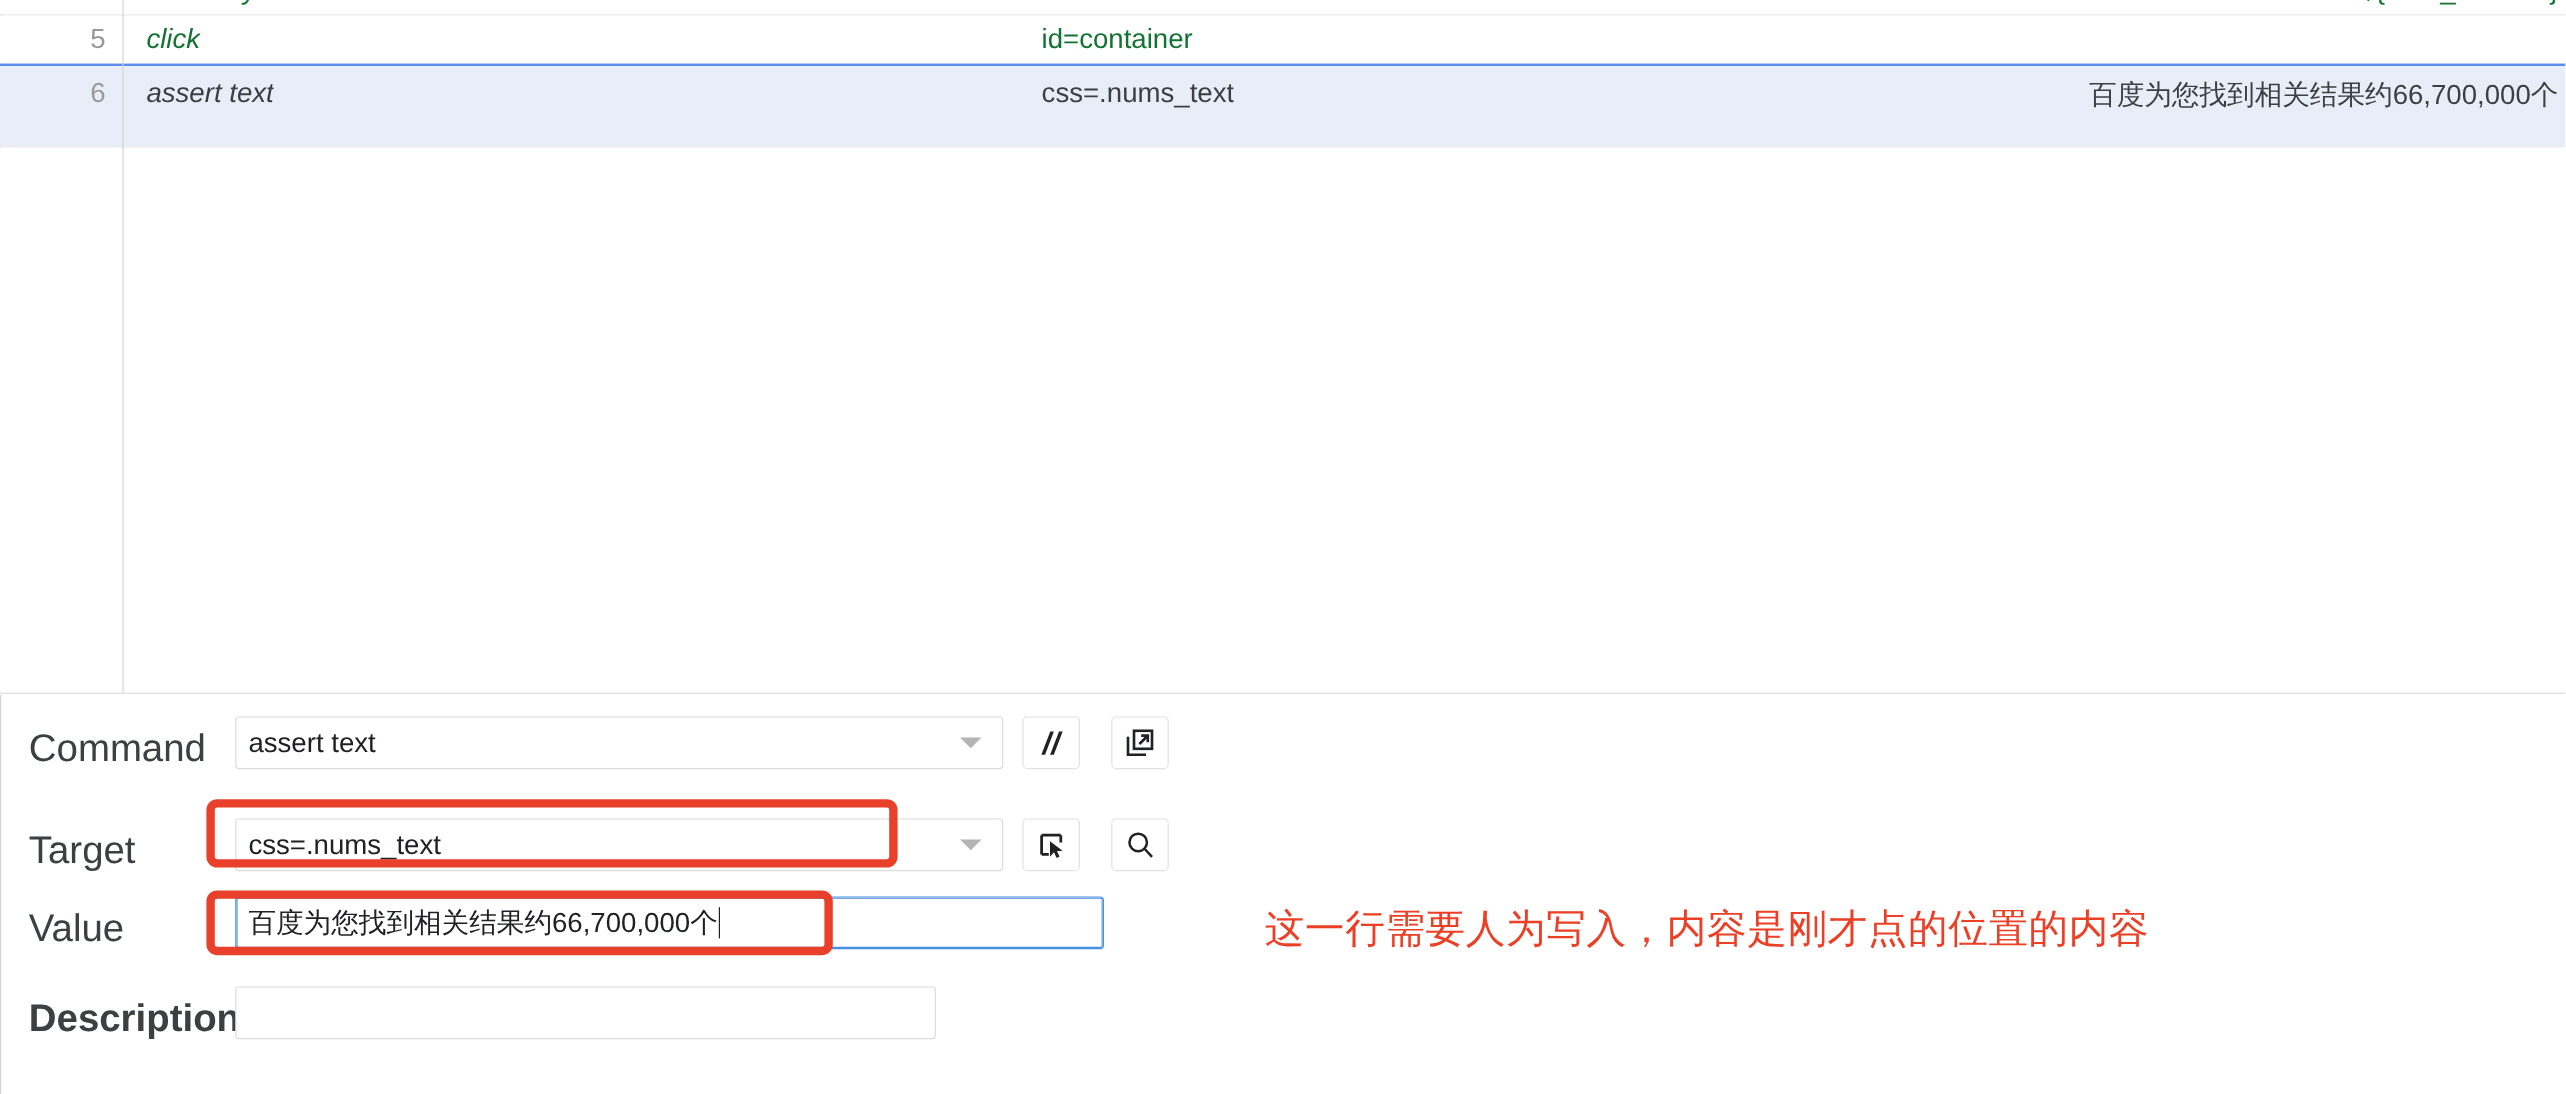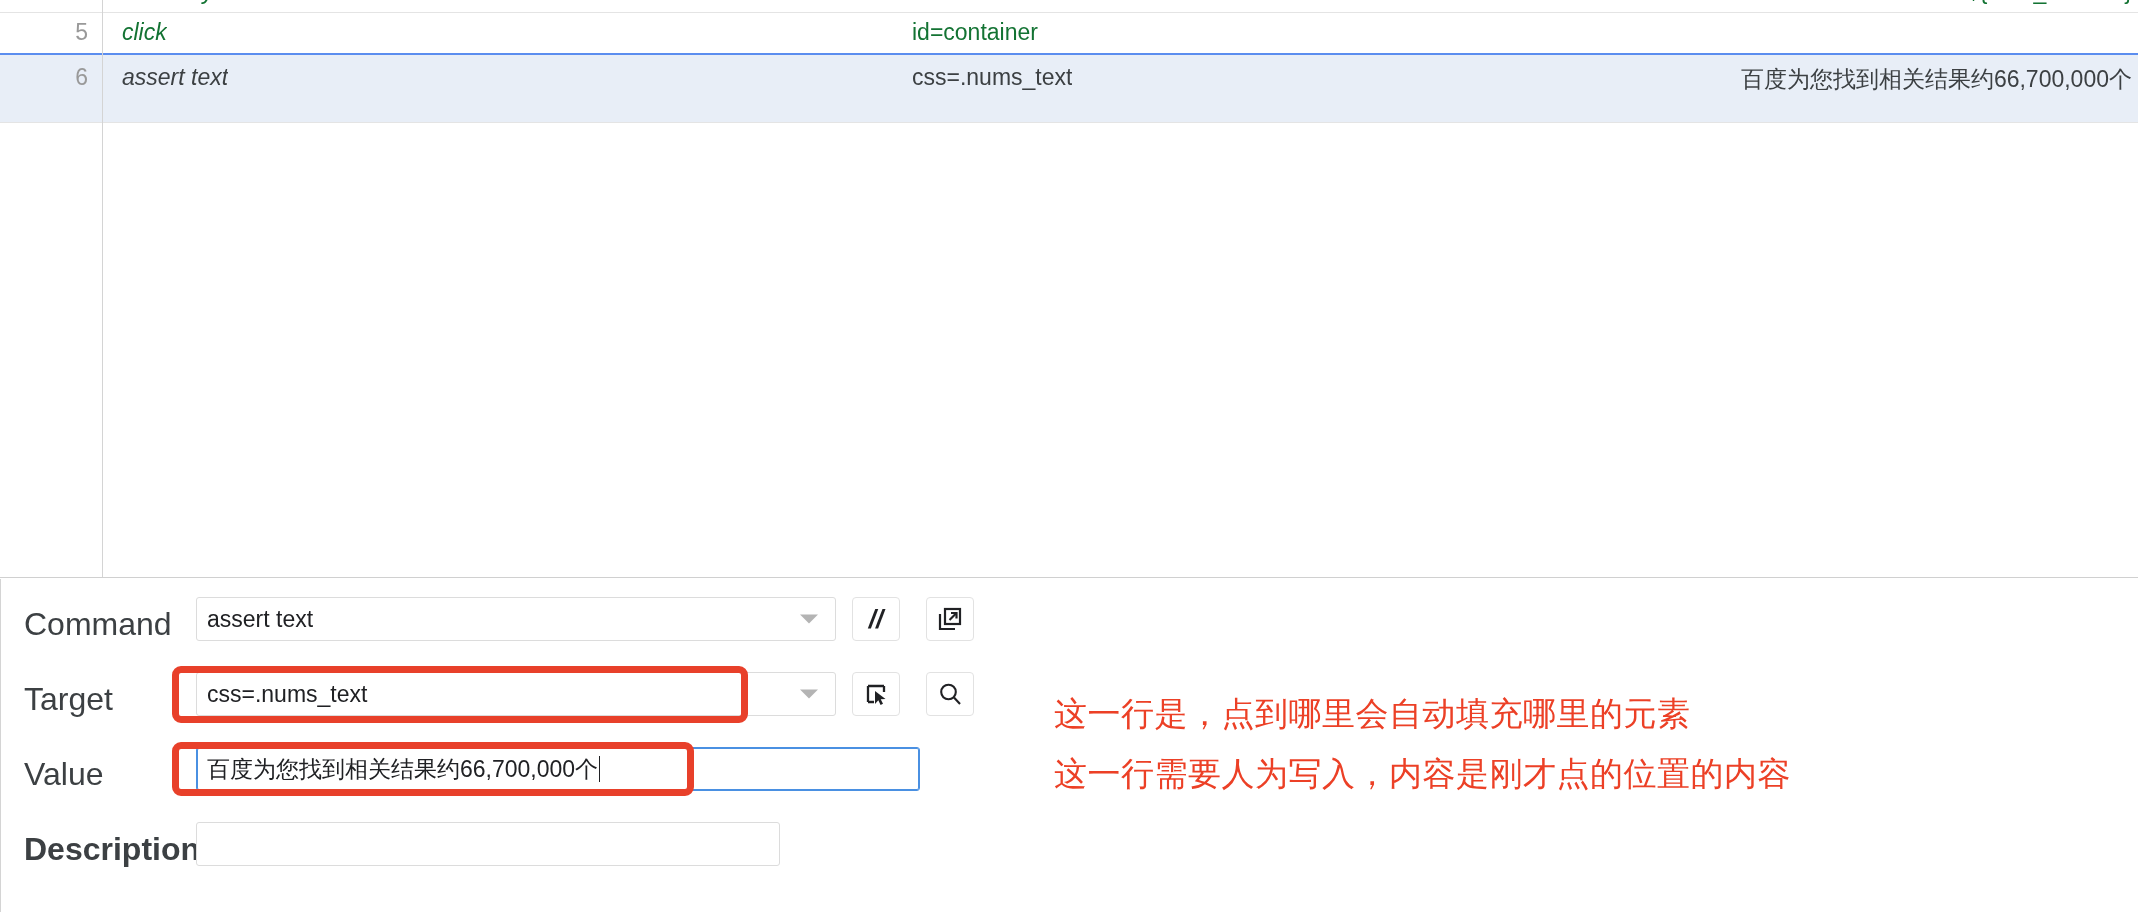--- a/index.html
+++ b/index.html
@@ -62,21 +62,21 @@
     left: 0; width: 88px;
     text-align: right;
     color: #999999;
     font-style: normal;
   }
   .cell-command {
     left: 122px;
     font-style: italic;
   }
   .cell-target {
-    left: 912px;
+    left: 868px;
     font-style: normal;
   }
   .cell-value {
     right: 6px;
     text-align: right;
     font-style: normal;
   }
   .c-green { color: #137333; }
   .c-dark  { color: #3c4043; }
 
@@ -240,21 +240,21 @@
       <div class="icon-btn" style="left:926px;">
         <svg width="28" height="28" viewBox="0 0 28 28">
           <path d="M4 9 L4 24 L19 24" fill="none" stroke="#202124" stroke-width="2.2"></path>
           <rect x="9" y="4" width="15" height="15" fill="none" stroke="#202124" stroke-width="2.2"></rect>
           <path d="M13.5 15 L20 8.5" stroke="#202124" stroke-width="2.2" fill="none"></path>
           <path d="M15 8 L20.5 8 L20.5 13.5" fill="none" stroke="#202124" stroke-width="2.2"></path>
         </svg>
       </div>
     </div>
 
-    <div class="form-row" style="top:93px;">
+    <div class="form-row" style="top:103px;">
       <span class="form-label">Target</span>
       <div class="input-wrap" style="left:196px;width:640px;">
         <div class="text-input" style="width:640px;">css=.nums_text</div>
         <span class="dd-arrow" style="right:18px;"></span>
       </div>
       <div class="icon-btn" style="left:852px;">
         <svg width="28" height="28" viewBox="0 0 28 28">
           <path d="M6 6 L22 6 M6 6 L6 22 M22 6 L22 12 M6 22 L12 22" fill="none" stroke="#202124" stroke-width="2.3"></path>
           <path d="M13 11 L13 24 L16.3 20.3 L18.6 25 L21 23.8 L18.7 19.3 L23.5 19 Z" fill="#202124"></path>
         </svg>
@@ -281,16 +281,15 @@
       <span class="form-label">Description</span>
       <div class="input-wrap" style="left:196px;width:584px;">
         <div class="text-input" style="width:584px;"></div>
       </div>
     </div>
 
     <div class="redbox" style="left:172px;top:87px;width:576px;height:57px;"></div>
     <div class="redbox" style="left:172px;top:163px;width:522px;height:54px;"></div>
   </div>
 
-  <div class="annot" style="left:1054px;top:692px;">这一行是，点到哪里会自动填充哪里的元素</div>
   <div class="annot" style="left:1054px;top:752px;">这一行需要人为写入，内容是刚才点的位置的内容</div>
 
 </div>
 
 </body></html>

